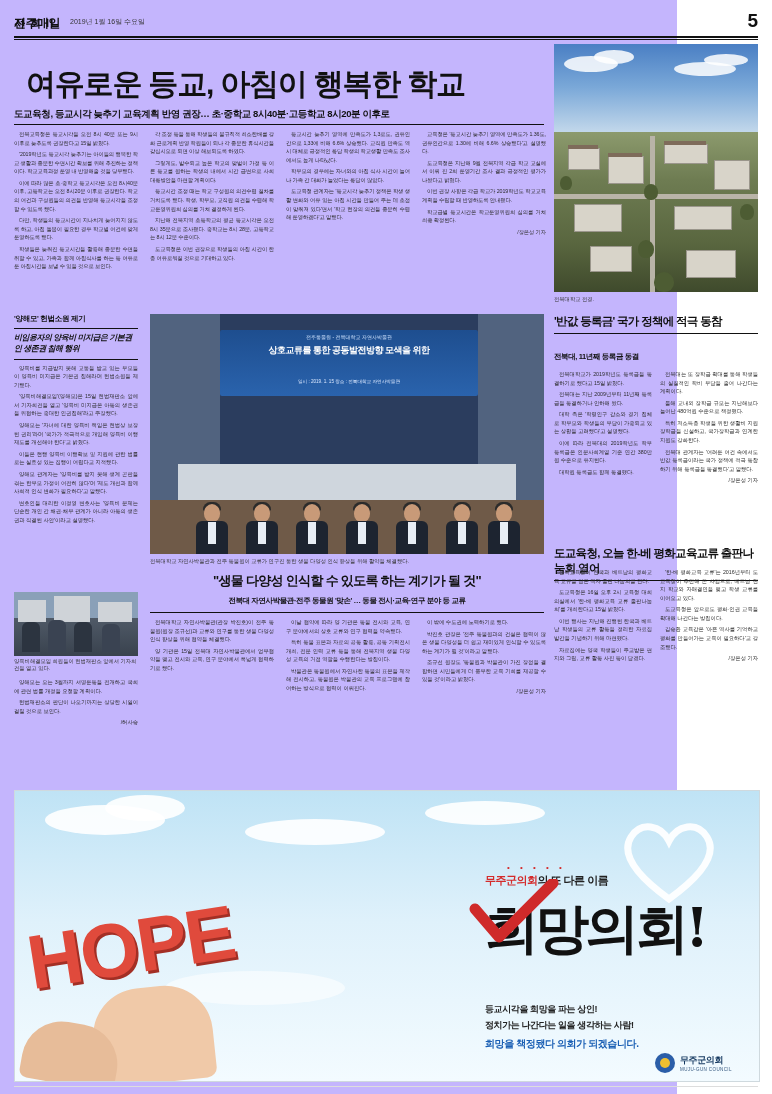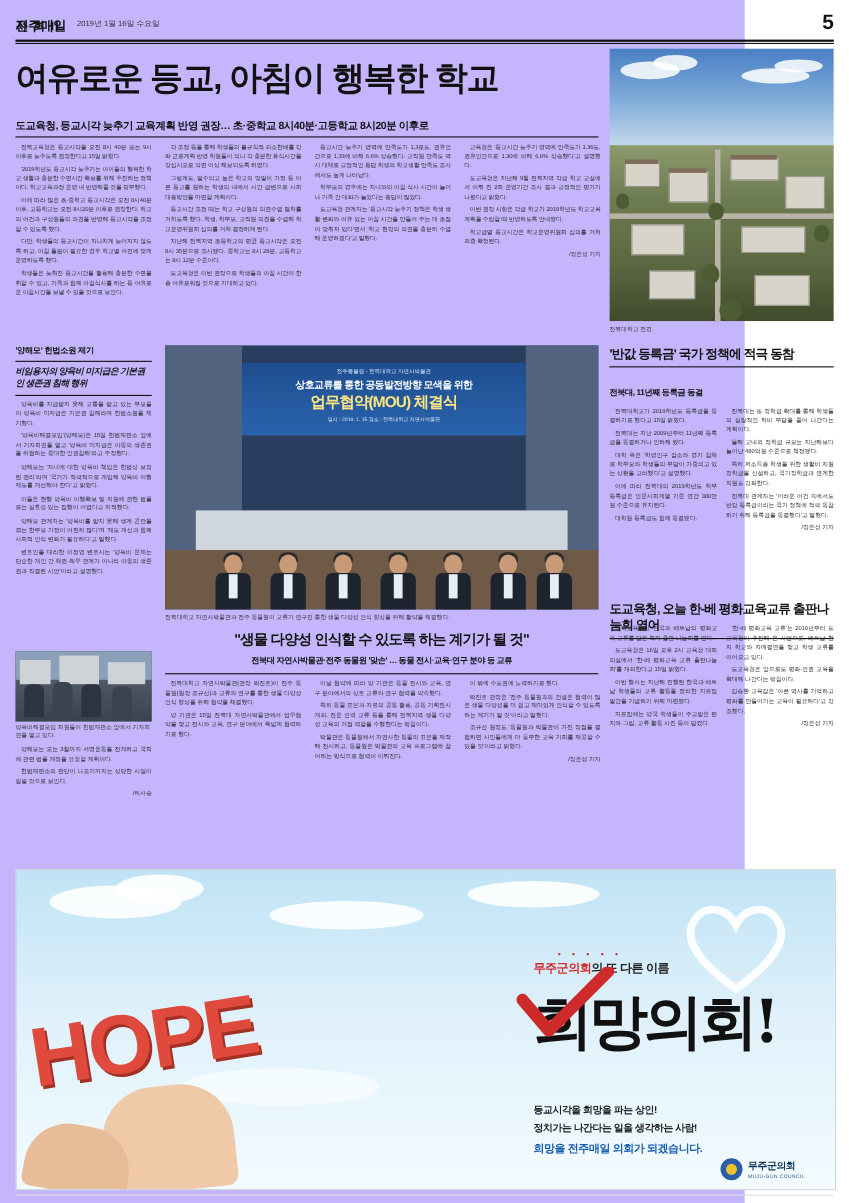--- a/index.html
+++ b/index.html
@@ -10,21 +10,21 @@
   .masthead{position:absolute;left:14px;top:14px;width:744px;height:24px;}
   .mh-title{position:absolute;left:0;top:1px;font-size:12px;font-weight:bold;letter-spacing:-.5px;}
   .mh-date{position:absolute;left:56px;top:3px;font-size:7px;color:#333;}
   .mh-center{position:absolute;left:0;right:0;top:2px;text-align:left;font-size:11px;font-weight:bold;letter-spacing:1px;}
   .mh-page{position:absolute;right:0;top:-4px;font-size:19px;font-weight:bold;}
   .mh-rule{position:absolute;left:14px;top:36px;width:744px;height:2px;background:#111;}
   .mh-rule2{position:absolute;left:14px;top:39px;width:744px;height:1px;background:#111;}
 
   
   .headline{position:absolute;left:14px;top:54px;width:530px;}
-  .headline h1{margin:0;font-size:30px;line-height:1.18;font-weight:bold;letter-spacing:-1.2px;}
+  .headline h1{margin:12px;font-size:30px;line-height:1.18;font-weight:bold;letter-spacing:-1.2px;}
   .subhead{position:absolute;left:14px;top:108px;width:530px;font-size:9.5px;font-weight:bold;letter-spacing:-.4px;}
   .sub-rule{position:absolute;left:14px;top:124px;width:530px;height:1px;background:#111;}
 
   
   .cols{position:absolute;left:14px;top:130px;width:530px;height:155px;}
   .col{position:absolute;top:0;width:124px;font-size:5.3px;line-height:1.62;text-align:justify;color:#2a2a2a;letter-spacing:-.1px;}
   .col p{margin:0 0 3px 0;text-indent:5px;}
   .c1{left:0;} .c2{left:136px;} .c3{left:272px;} .c4{left:408px;}
   .byline{font-size:5.3px;text-align:right;color:#333;margin-top:2px;}
 
@@ -233,21 +233,20 @@
     <p style="margin:0 0 3px 0;text-indent:5px;">헌법재판소의 판단이 나오기까지는 상당한 시일이 걸릴 것으로 보인다.</p>
     <p style="margin:0;text-align:right;">/허사승</p>
   </div>
 
   <div class="photo-mou">
     <div class="mou-wallL"></div>
     <div class="mou-wallR"></div>
     <div class="mou-banner">
       <div class="mou-b1">전주동물원 - 전북대학교 자연사박물관</div>
       <div class="mou-b2">상호교류를 통한 공동발전방향 모색을 위한</div>
-      <div class="mou-b3">업무협약(MOU) 체결식</div>
       <div class="mou-b4">일시 : 2019. 1. 15     장소 : 전북대학교 자연사박물관</div>
     </div>
     <div class="mou-table"></div>
     <div class="mou-floor"></div>
     <div class="person" style="left:42px;">
         <div class="p-hair"></div>
         <div class="p-head"></div>
         <div class="p-body"></div>
         <div class="p-shirt"></div>
       </div>
@@ -374,21 +373,21 @@
       <div class="ad-bigtxt">희망의회!</div>
       <div class="ad-check">
         <svg width="90" height="70" viewBox="0 0 90 70">
           <path d="M6 30 L30 58 L84 4" fill="none" stroke="#cf2a2a" stroke-width="11" stroke-linecap="round" stroke-linejoin="round"></path>
         </svg>
       </div>
     </div>
 
     <div class="ad-c1">등교시각을 희망을 파는 상인!</div>
     <div class="ad-c2">정치가는 나간다는 일을 생각하는 사람!</div>
-    <div class="ad-c3">희망을 전주매일 의회가 되겠습니다.</div>
+    <div class="ad-c3">희망을 책정됐다 의회가 되겠습니다.</div>
 
     <div class="ad-logo">
       <div class="emb"></div>
       <div>
         <div class="lt1">무주군의회</div>
         <div class="lt2">MUJU-GUN COUNCIL</div>
       </div>
     </div>
   </div>
 

